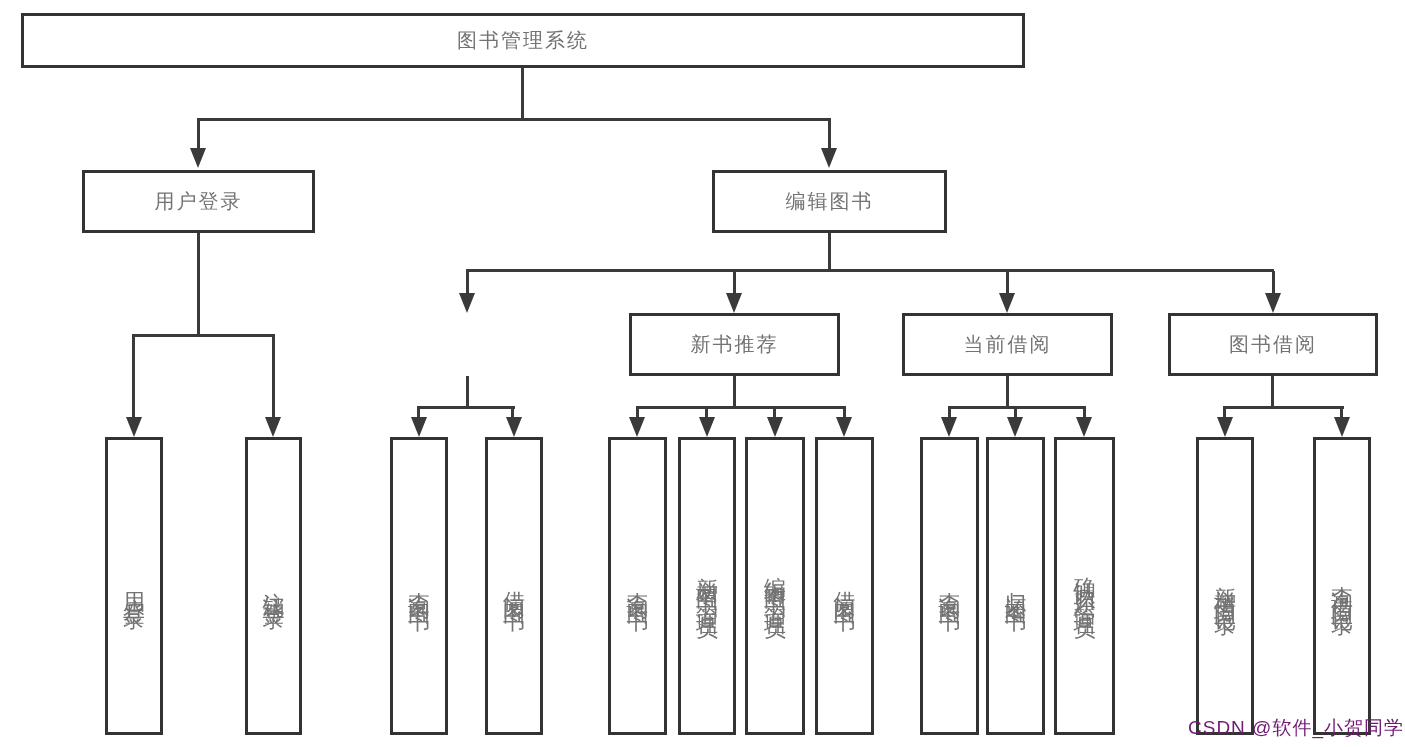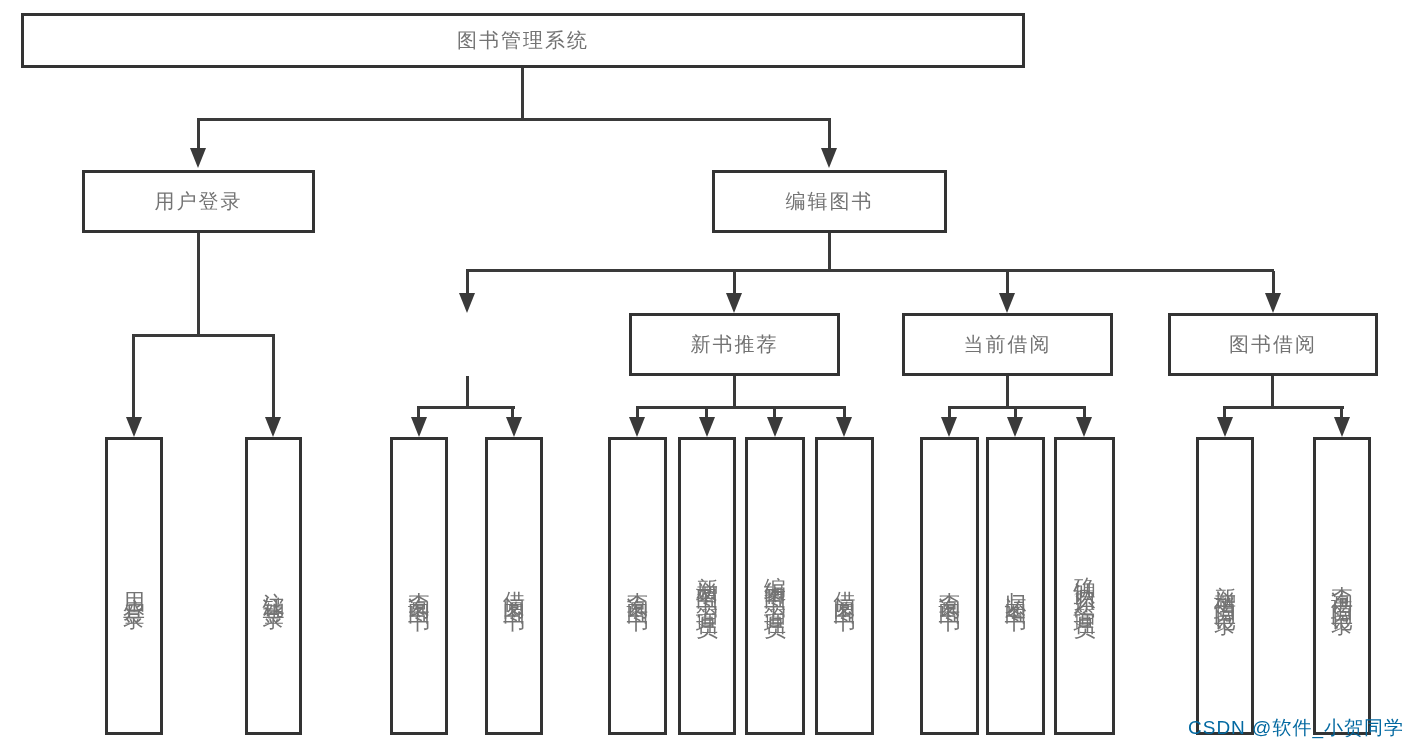--- a/index.html
+++ b/index.html
@@ -21,21 +21,21 @@
   .vl,.hl{position:absolute;background:#3a3a3a;}
   .vl{width:3px;}
   .hl{height:3px;}
   .ar{
     position:absolute;width:0;height:0;
     border-left:8px solid transparent;border-right:8px solid transparent;
     border-top:20px solid #3a3a3a;
   }
   .wm{
     position:absolute;left:1188px;top:715px;
-    color:#0369a1;font-size:19px;letter-spacing:1px;white-space:nowrap;
+    color:#701a75;font-size:19px;letter-spacing:1px;white-space:nowrap;
   }
 </style>
 </head>
 <body>
 
 <div class="stage">
 
   <div class="box" style="left:21px;top:13px;width:1004px;height:55px">图书管理系统</div>
 
   <div class="box" style="left:82px;top:170px;width:233px;height:63px">用户登录</div>

